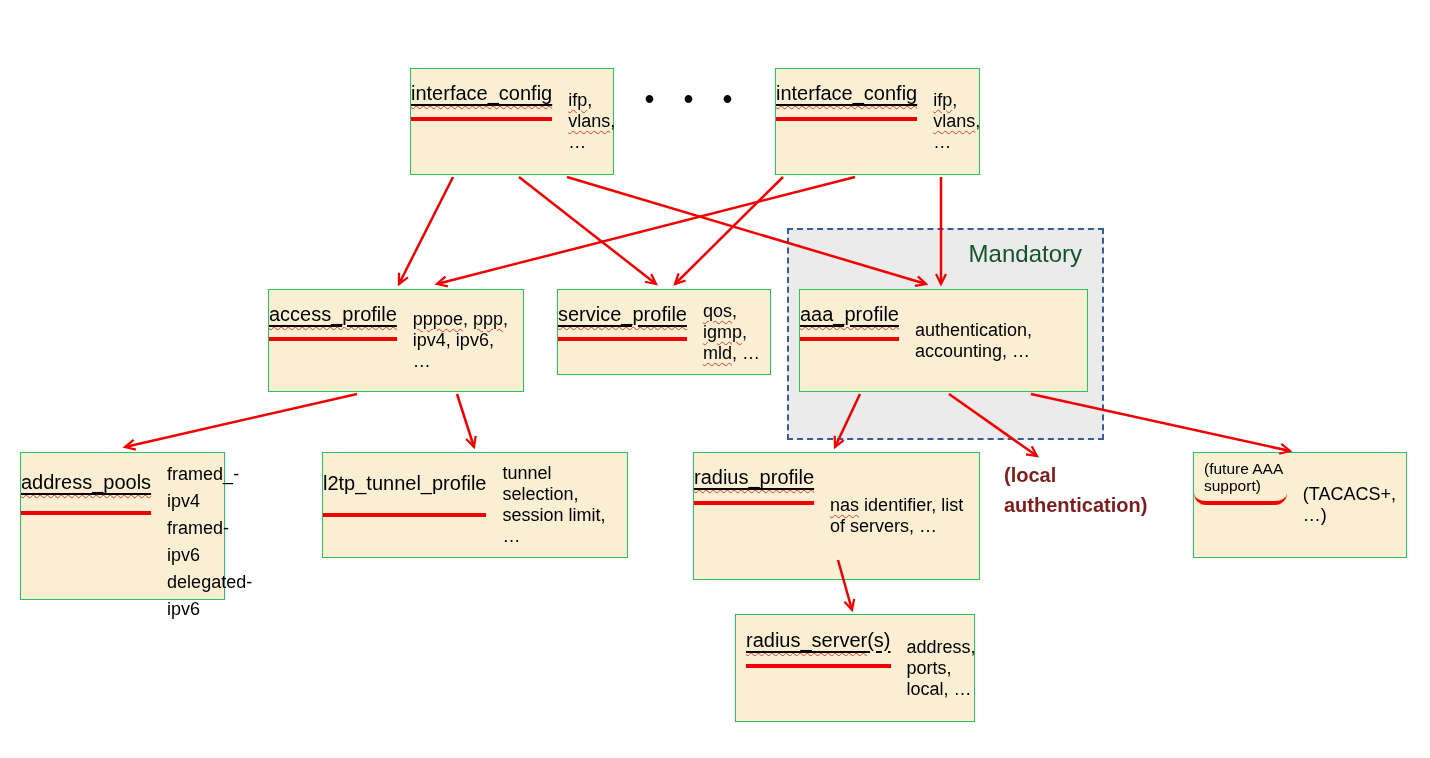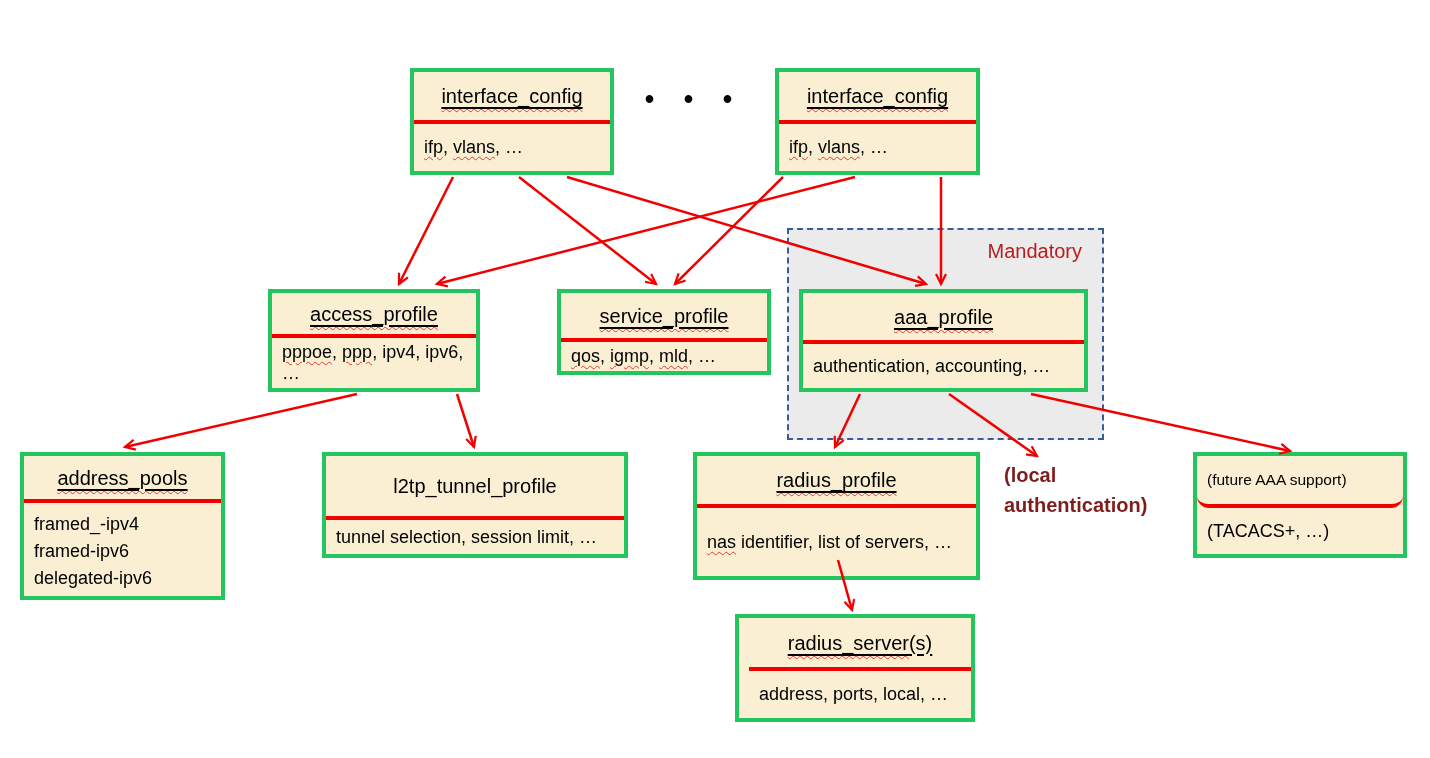--- a/index.html
+++ b/index.html
@@ -3,22 +3,22 @@
 <meta charset="utf-8">
 <style>
   html,body{margin:0;padding:0;background:#fff;}
   #stage{
     position:relative;width:1430px;height:758px;background:#ffffff;
     font-family:"Liberation Sans","DejaVu Sans",sans-serif;color:#000;overflow:hidden;
   }
   
   .node{
     position:absolute;box-sizing:border-box;
-    background:#fbefd3;border:4px solid #22c55e;
-    display:flex;flex-direction:column;
+    background:#fbefd3;border:1px solid #22c55e;
+    display:flex;flex-direction:row;gap:6px;
   }
   .node .t{
     box-sizing:border-box;border-bottom:4px solid #f20000;
     display:flex;align-items:center;justify-content:center;
     font-size:20px;line-height:1.1;
   }
   .node .b{
     flex:1;display:flex;align-items:center;
     padding:4px 10px;font-size:18px;
   }
@@ -31,41 +31,41 @@
     text-decoration-color:#e03a2f;text-decoration-thickness:1px;
     text-underline-offset:3px;
   }
   .u .sq{ text-underline-offset:5px; }
   
   #mandatory-box{
     position:absolute;left:787px;top:228px;width:317px;height:212px;
     box-sizing:border-box;background:#ebebeb;border:2px dashed #3a5c94;
   }
   #mandatory-label{
-    position:absolute;right:20px;top:10px;font-size:20px;color:#b91c1c;
+    position:absolute;right:20px;top:10px;font-size:24px;color:#14532d;
   }
   
   #dots{
     position:absolute;left:644px;top:84px;width:100px;text-align:center;
     font-size:27px;font-weight:bold;letter-spacing:11px;color:#000;
   }
   
   #local-auth{
     position:absolute;left:1004px;top:460px;width:196px;
     font-size:20px;font-weight:bold;line-height:1.5;color:#7f1d1d;
   }
   
   #node-future .t{font-size:15.5px;justify-content:flex-start;padding-left:10px;}
   
   #arrows{position:absolute;left:0;top:0;width:1430px;height:758px;pointer-events:none;}
   #arrows line{stroke:#f20000;stroke-width:2.5;}
   
   #node-if-left   {left:410px;top:68px;width:204px;height:107px;} #node-if-left .t{height:52px;}
   #node-if-right  {left:775px;top:68px;width:205px;height:107px;} #node-if-right .t{height:52px;}
-  #node-access    {left:268px;top:289px;width:212px;height:103px;} #node-access .t{height:51px;}
+  #node-access    {left:268px;top:289px;width:256px;height:103px;} #node-access .t{height:51px;}
   #node-service   {left:557px;top:289px;width:214px;height:86px;} #node-service .t{height:51px;}
   #node-aaa       {left:799px;top:289px;width:289px;height:103px;} #node-aaa .t{height:51px;}
   #node-pools     {left:20px;top:452px;width:205px;height:148px;} #node-pools .t{height:62px;}
   #node-l2tp      {left:322px;top:452px;width:306px;height:106px;} #node-l2tp .t{height:64px;align-items:center;}
   #node-radiusp   {left:693px;top:452px;width:287px;height:128px;} #node-radiusp .t{height:52px;}
   #node-future    {left:1193px;top:452px;width:214px;height:106px;} #node-future .t{height:52px;border-radius:12px;}
   #node-radiussrv {left:735px;top:614px;width:240px;height:108px;padding-left:10px;} #node-radiussrv .t{height:53px;}
 </style>
 </head>
 <body>

